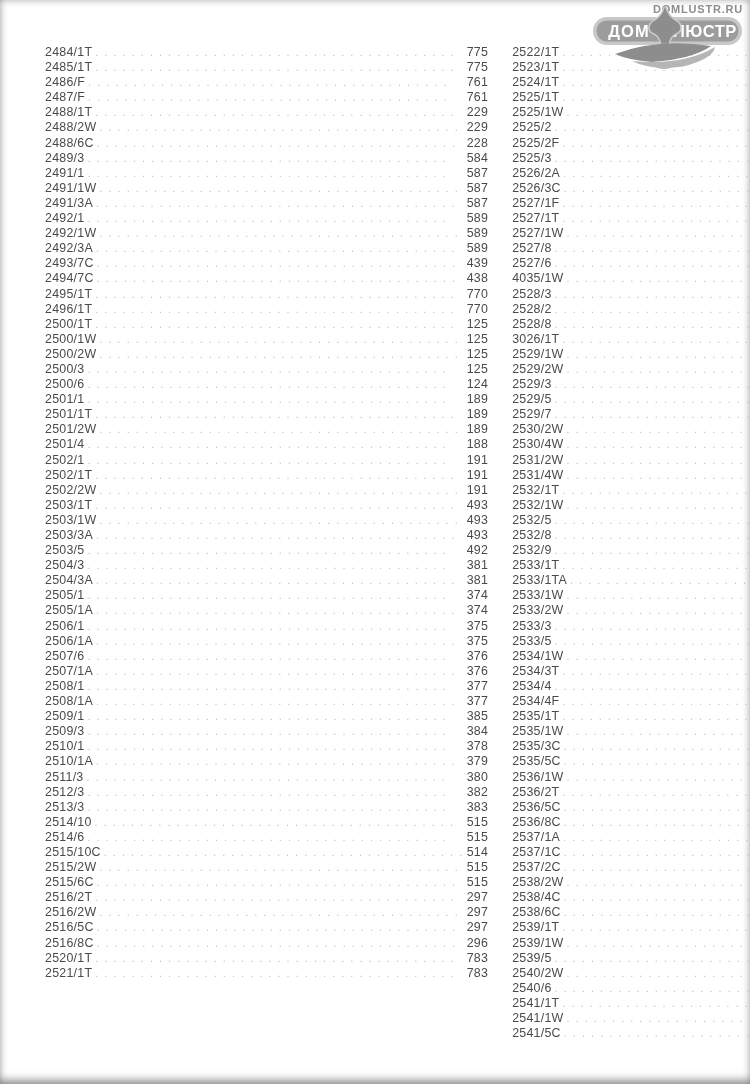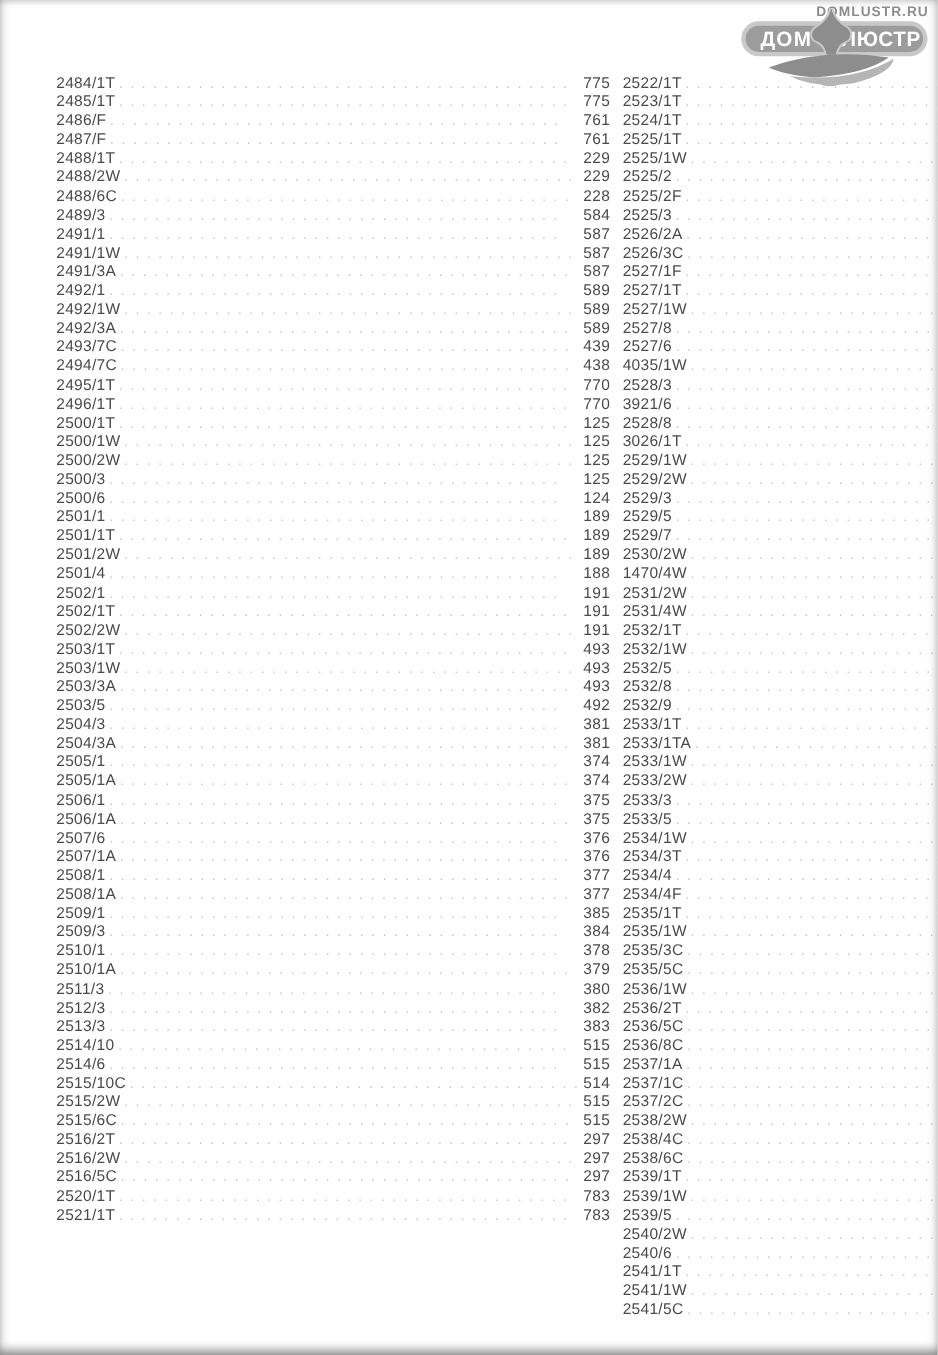--- a/index.html
+++ b/index.html
@@ -6,22 +6,22 @@
   .page{
     position:relative;width:750px;height:1084px;background:#fff;overflow:hidden;
     font-family:"Liberation Sans","DejaVu Sans",sans-serif;
     box-shadow:
       inset 0 -8px 8px -4px rgba(110,110,110,.75),
       inset 0 5px 6px -4px rgba(150,150,150,.55),
       inset 6px 0 7px -5px rgba(150,150,150,.5),
       inset -6px 0 7px -5px rgba(150,150,150,.5);
   }
   .cols{
-    position:absolute;left:45px;top:59px;width:670px;
-    display:grid;grid-template-columns:repeat(4,1fr);column-gap:10px;
+    position:absolute;left:45px;top:45px;width:670px;
+    display:grid;grid-template-columns:repeat(4,1fr);column-gap:24px;
   }
   .col{display:block;}
   .row{
     display:flex;align-items:baseline;height:15.1px;
     font-size:12.4px;line-height:15.1px;color:#4a4a4a;letter-spacing:.25px;
     white-space:nowrap;
   }
   .code{flex:0 0 auto;}
   .dots{flex:1 1 auto;overflow:hidden;margin:0 3px;color:#c2c2c2;font-size:11px;}
   .dots::before{content:". . . . . . . . . . . . . . . . . . . . . . . . . . . . . . . . . . . . . . . .";letter-spacing:1.5px;}
@@ -324,20 +324,25 @@
           <span class="code">2516/2W</span>
           <span class="dots"></span>
           <span class="pg">297</span>
         </div>
         <div class="row">
           <span class="code">2516/5C</span>
           <span class="dots"></span>
           <span class="pg">297</span>
         </div>
         <div class="row">
+          <span class="code">2516/8C</span>
+          <span class="dots"></span>
+          <span class="pg">296</span>
+        </div>
+        <div class="row">
           <span class="code">2520/1T</span>
           <span class="dots"></span>
           <span class="pg">783</span>
         </div>
         <div class="row">
           <span class="code">2521/1T</span>
           <span class="dots"></span>
           <span class="pg">783</span>
         </div>
       </div>
@@ -404,21 +409,21 @@
         </div>
         <div class="row">
           <span class="code">4035/1W</span>
           <span class="dots"></span>
         </div>
         <div class="row">
           <span class="code">2528/3</span>
           <span class="dots"></span>
         </div>
         <div class="row">
-          <span class="code">3921/6</span>
+          <span class="code">2528/2</span>
           <span class="dots"></span>
         </div>
         <div class="row">
           <span class="code">2528/8</span>
           <span class="dots"></span>
         </div>
         <div class="row">
           <span class="code">3026/1T</span>
           <span class="dots"></span>
         </div>
@@ -440,21 +445,21 @@
         </div>
         <div class="row">
           <span class="code">2529/7</span>
           <span class="dots"></span>
         </div>
         <div class="row">
           <span class="code">2530/2W</span>
           <span class="dots"></span>
         </div>
         <div class="row">
-          <span class="code">1470/4W</span>
+          <span class="code">2530/4W</span>
           <span class="dots"></span>
         </div>
         <div class="row">
           <span class="code">2531/2W</span>
           <span class="dots"></span>
         </div>
         <div class="row">
           <span class="code">2531/4W</span>
           <span class="dots"></span>
         </div>

